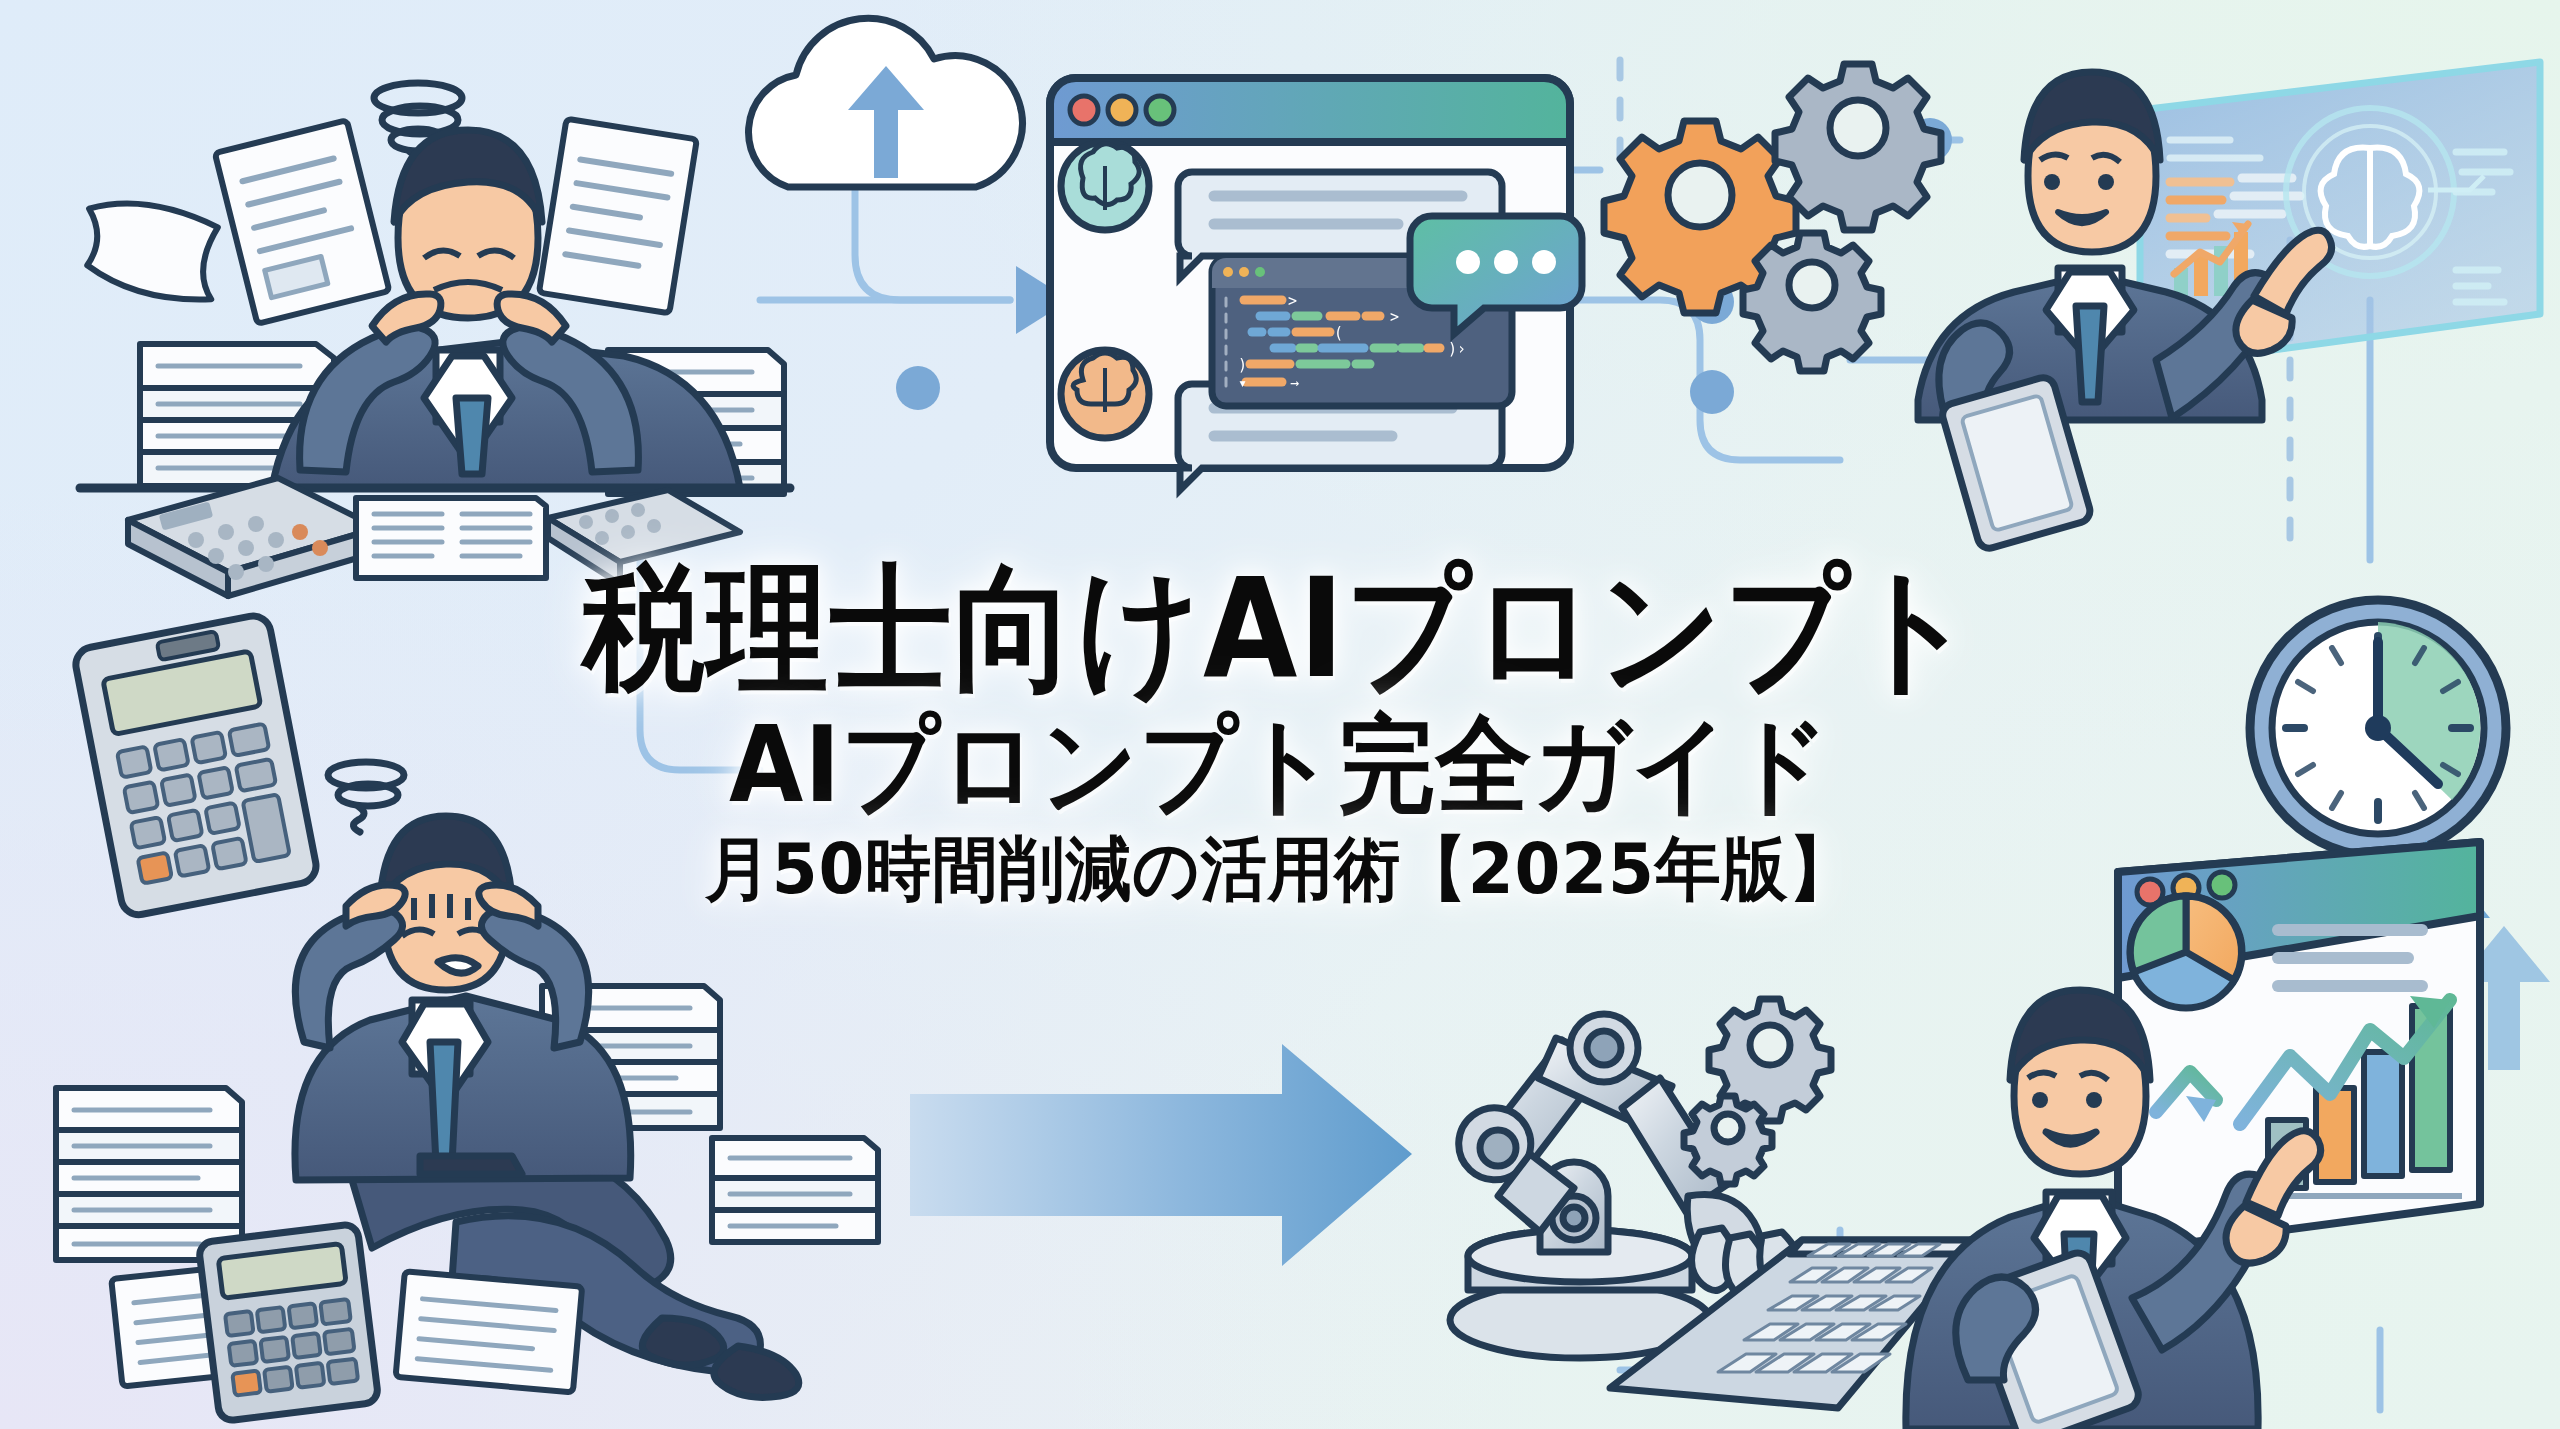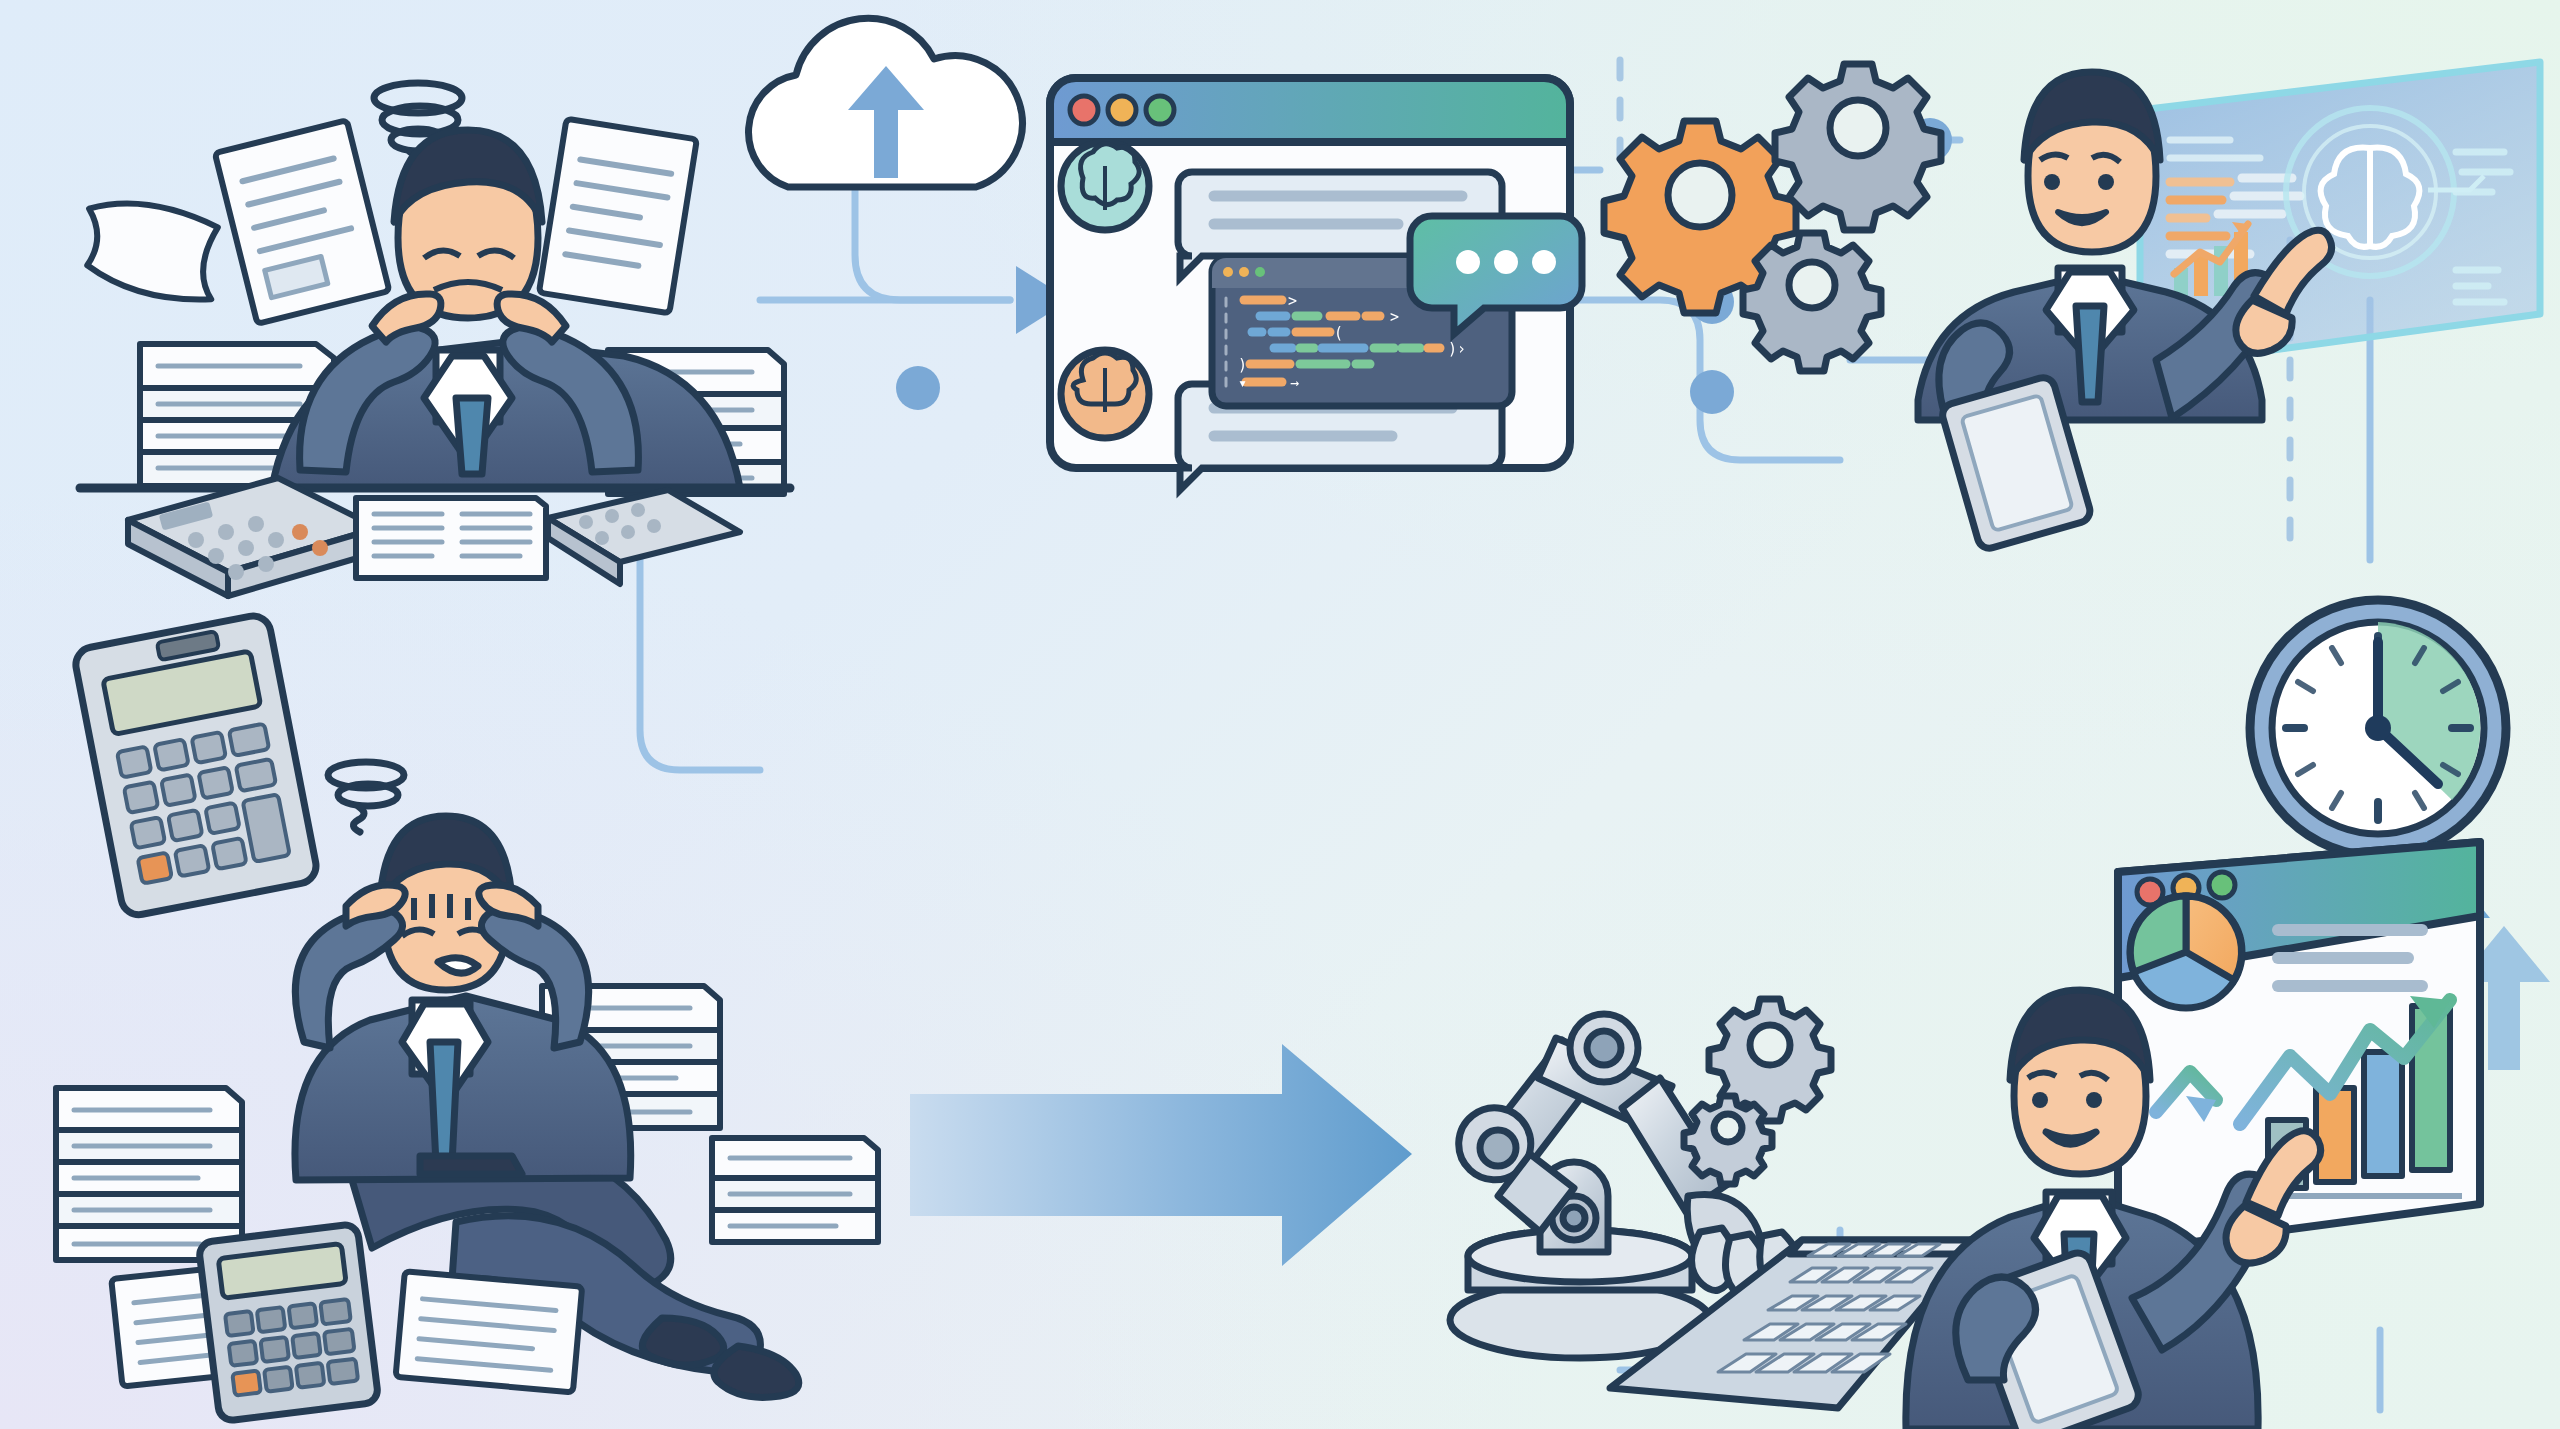--- a/index.html
+++ b/index.html
@@ -740,14 +740,19 @@
 
         <g>
           <rect x="1990" y="1266" width="128" height="164" rx="14" transform="rotate(-20 2054 1348)" fill="#d6dde5" stroke="#243b53" stroke-width="7"></rect>
           <rect x="2010" y="1286" width="90" height="126" rx="7" transform="rotate(-20 2055 1349)" fill="#edf2f6" stroke="#8fa7bd" stroke-width="4"></rect>
         </g>
         <path d="M1968 1380 q-28 -60 8 -92 q26 -22 50 0 q20 22 -2 46 q-24 24 -20 46 z" fill="#5d7697"></path>
       </g>
     </g>
   </svg>
 
+  <div class="title-block">
+    <div class="t-line t1">税理士向けAIプロンプト</div>
+    <div class="t-line t2">AIプロンプト完全ガイド</div>
+    <div class="t-line t3">月50時間削減の活用術【2025年版】</div>
+  </div>
 
 </div>
 
 </body></html>

